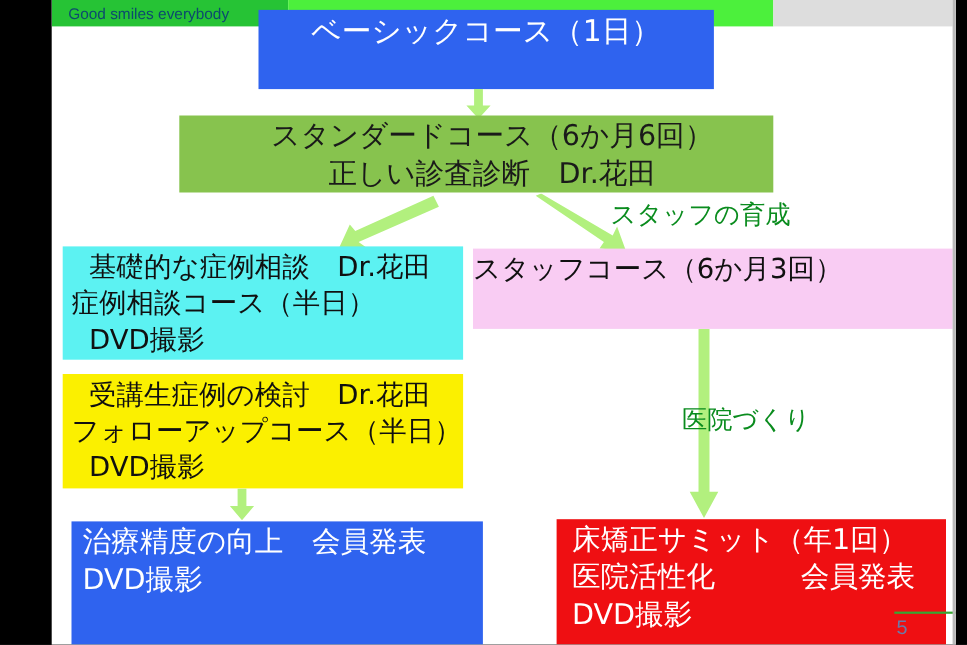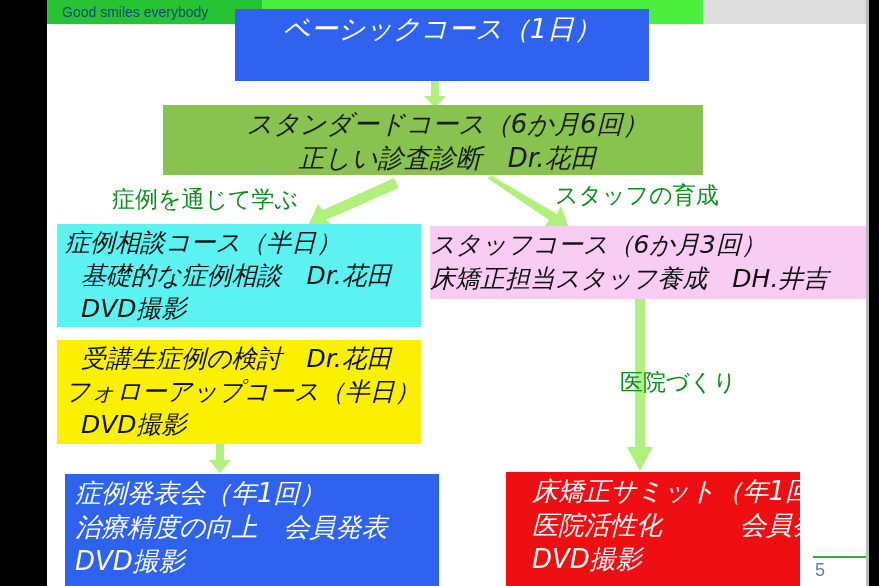--- a/index.html
+++ b/index.html
@@ -88,21 +88,20 @@
     position: absolute;
     box-sizing: border-box;
     padding: 2px 0 0 0;
     font-family: "DejaVu Sans", "Liberation Sans", sans-serif;
     white-space: nowrap;
   }
   .node .ln {
     display: block;
     white-space: nowrap;
     font-weight: 400;
-    font-style: italic;
   }
   .node .ln.hdr { font-weight: 400; }
 
   
   #node-basic {
     left: 188px;
     top: 9px;
     width: 414px;
     height: 72px;
     background: #2f63ef;
@@ -175,26 +174,26 @@
     color: #ffffff;
     text-align: left;
     padding-left: 10px;
   }
   #node-present .ln { font-size: 26px; line-height: 34px; }
 
   
   #node-summit {
     left: 459px;
     top: 472px;
-    width: 294px;
+    width: 354px;
     height: 114px;
     background: #ef0f12;
     color: #ffffff;
     text-align: left;
-    padding-left: 26px;
+    padding-left: 14px;
   }
   #node-summit .ln { font-size: 26px; line-height: 34px; }
 
   
   .edge-label {
     position: absolute;
     color: #0a8c1e;
     font-family: "DejaVu Sans", "Liberation Sans", sans-serif;
     font-size: 23px;
     line-height: 28px;
@@ -262,39 +261,37 @@
       <span class="ln hdr">スタンダードコース（6か月6回）</span>
       <span class="ln">正しい診査診断　Dr.花田</span>
     </div>
 
     <div class="arrow" id="arrow-std-to-case">
       <svg width="110" height="52" viewBox="0 0 110 52" aria-hidden="true">
         <polygon points="104,2 109,12 36,44 43,49 18,50 28,28 33,34" fill="#b2f07e"></polygon>
       </svg>
     </div>
 
-    <div class="edge-label" id="label-learn-via-cases">症例を通じて学ぶ</div>
 
     <div class="arrow" id="arrow-std-to-staff">
       <svg width="112" height="54" viewBox="0 0 112 54" aria-hidden="true">
         <polygon points="2,2 7,0 72,38 76,30 84,52 60,50 64,44" fill="#b2f07e"></polygon>
       </svg>
     </div>
 
     <div class="edge-label" id="label-staff-training">スタッフの育成</div>
 
     <div class="node" id="node-case">
+      <span class="ln ind">基礎的な症例相談　Dr.花田</span>
       <span class="ln hdr">症例相談コース（半日）</span>
-      <span class="ln ind">基礎的な症例相談　Dr.花田</span>
       <span class="ln ind">DVD撮影</span>
     </div>
 
     <div class="node" id="node-staff">
       <span class="ln hdr">スタッフコース（6か月3回）</span>
-      <span class="ln">床矯正担当スタッフ養成　DH.井吉</span>
     </div>
 
     <div class="arrow" id="arrow-staff-to-summit">
       <svg width="30" height="174" viewBox="0 0 30 174" aria-hidden="true">
         <polygon points="10,0 20,0 20,148 28,148 15,172 2,148 10,148" fill="#b2f07e"></polygon>
       </svg>
     </div>
 
     <div class="edge-label" id="label-clinic-building">医院づくり</div>
 
@@ -304,21 +301,20 @@
       <span class="ln ind">DVD撮影</span>
     </div>
 
     <div class="arrow" id="arrow-follow-to-present">
       <svg width="26" height="30" viewBox="0 0 26 30" aria-hidden="true">
         <polygon points="9,0 17,0 17,16 24,16 13,29 2,16 9,16" fill="#b2f07e"></polygon>
       </svg>
     </div>
 
     <div class="node" id="node-present">
-      <span class="ln hdr">症例発表会（年1回）</span>
       <span class="ln">治療精度の向上　会員発表</span>
       <span class="ln">DVD撮影</span>
     </div>
 
     <div class="node" id="node-summit">
       <span class="ln hdr">床矯正サミット（年1回）</span>
       <span class="ln">医院活性化　　　会員発表</span>
       <span class="ln">DVD撮影</span>
     </div>
 

